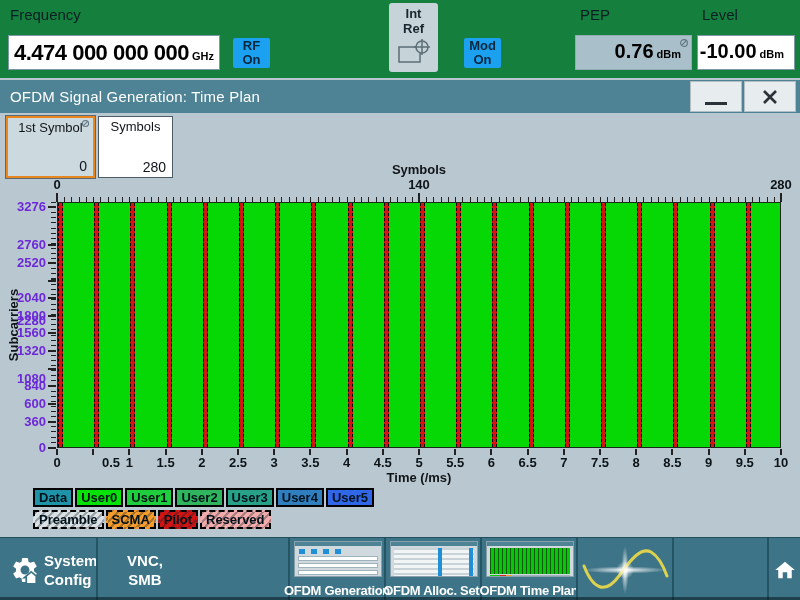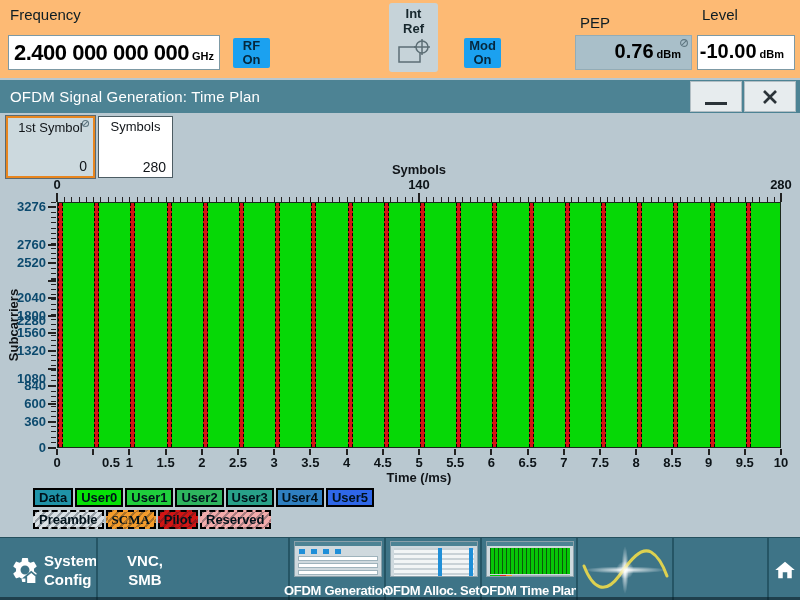--- a/index.html
+++ b/index.html
@@ -2,21 +2,21 @@
 <html><head>
 <meta charset="utf-8">
 <style>
   html,body{margin:0;padding:0;background:#222;}
   *{box-sizing:border-box;}
   .screen{
     position:relative;width:800px;height:600px;overflow:hidden;
     background:#b9c8d0;font-family:"Liberation Sans",sans-serif;color:#101418;
   }
   
-  .header{position:absolute;left:0;top:0;width:800px;height:78px;background:#fdba74;}
+  .header{position:absolute;left:0;top:0;width:800px;height:78px;background:#15803d;}
   .hdr-label{position:absolute;font-size:15px;color:#0d1d24;}
   .freq-field{position:absolute;left:8px;top:35px;width:212px;height:35px;background:#fff;
     border:1px solid #7d99a4;display:flex;align-items:baseline;justify-content:center;padding-top:4px;}
   .big-val{font-size:22px;font-weight:bold;letter-spacing:-0.5px;color:#000;}
   .unit{font-size:11px;font-weight:bold;margin-left:3px;color:#000;}
   .blue-btn{position:absolute;width:37px;height:30px;background:#1ba1f0;border-radius:2px;
     color:#05283e;font-size:13px;line-height:14px;font-weight:bold;text-align:center;padding-top:1px;cursor:pointer;}
   .intref{position:absolute;left:389px;top:3px;width:49px;height:69px;background:#c6d3d9;
     border-radius:3px;text-align:center;font-size:13px;font-weight:bold;line-height:15px;padding-top:3px;color:#16262c;}
   .intref svg{margin-top:2px;}
@@ -46,21 +46,21 @@
   .axis-title{position:absolute;left:57px;width:724px;text-align:center;font-size:13px;font-weight:bold;}
   .plot{position:absolute;left:57px;top:202px;width:724px;height:246px;background:#06d806;border:1px solid #1c2a1c;}
   .stripe{position:absolute;top:0;bottom:0;width:5px;background:#d41414;
     border-left:1px dashed #000;border-right:1px dashed #000;}
   .top-minor{position:absolute;left:57px;top:197px;width:724px;height:5px;
     background-image:repeating-linear-gradient(to right,#222 0 1px,transparent 1px 7.24px);}
   .y-minor{position:absolute;left:51px;top:202px;width:5px;height:246px;
     background-image:repeating-linear-gradient(to bottom,#222 0 1px,transparent 1px 5.1px);}
   .tick{position:absolute;background:#222;}
   .tick-label{position:absolute;width:40px;text-align:center;font-size:13px;font-weight:bold;color:#0d1418;}
-  .ylab{position:absolute;left:0;width:46px;text-align:right;font-size:13px;font-weight:bold;color:#0c4a6e;}
+  .ylab{position:absolute;left:0;width:46px;text-align:right;font-size:13px;font-weight:bold;color:#6d28d9;}
   .y-axis-title{position:absolute;left:-86px;top:317px;width:200px;height:16px;text-align:center;
     font-size:13px;font-weight:bold;transform:rotate(-90deg);}
   
   .legend-row{position:absolute;left:33px;display:flex;gap:2px;}
   .legend-row.r1{top:488px;}
   .legend-row.r2{top:510px;}
   .leg{border:2px solid #000;padding:0 4px;font-size:13px;font-weight:bold;line-height:15px;color:#00111a;}
   .leg.hatch{border-style:dashed;
     background-image:repeating-linear-gradient(135deg,rgba(20,30,40,0.32) 0 2px,transparent 2px 6px);}
   
@@ -91,21 +91,21 @@
   .gear-wrap{position:absolute;left:10px;top:17px;width:30px;height:30px;}
 </style>
 </head>
 <body>
 
 <div class="screen">
 
   <div class="header">
     <div class="hdr-label" style="left:10px;top:6px;">Frequency</div>
     <div class="freq-field">
-      <span class="big-val">2.400 000 000 000</span>
+      <span class="big-val">4.474 000 000 000</span>
       <span class="unit">GHz</span>
     </div>
     <div class="blue-btn" style="left:233px;top:38px;">
       <div>RF</div>
       <div>On</div>
     </div>
 
     <div class="intref">
       <div>Int</div>
       <div>Ref</div>
@@ -115,21 +115,21 @@
         <line x1="19" y1="9" x2="35" y2="9" stroke="#5c6e75" stroke-width="1.5"></line>
         <line x1="27" y1="1" x2="27" y2="17" stroke="#5c6e75" stroke-width="1.5"></line>
       </svg>
     </div>
 
     <div class="blue-btn" style="left:464px;top:38px;">
       <div>Mod</div>
       <div>On</div>
     </div>
 
-    <div class="hdr-label" style="left:580px;top:6px;margin-top:8px;">PEP</div>
+    <div class="hdr-label" style="left:580px;top:6px;">PEP</div>
     <div class="meas-field pep-field">
       <svg class="noicon" width="10" height="10" viewBox="0 0 10 10">
         <circle cx="5" cy="5" r="3.4" fill="none" stroke="#5f7680" stroke-width="1.1"></circle>
         <line x1="2.6" y1="7.4" x2="7.4" y2="2.6" stroke="#5f7680" stroke-width="1.1"></line>
       </svg>
       <span class="mid-val">0.76</span>
       <span class="unit">dBm</span>
     </div>
 
     <div class="hdr-label" style="left:702px;top:6px;">Level</div>
@@ -273,21 +273,21 @@
       <div class="leg" style="background-color: rgb(31, 147, 168);">Data</div>
       <div class="leg" style="background-color: rgb(6, 226, 6);">User0</div>
       <div class="leg" style="background-color: rgb(31, 206, 60);">User1</div>
       <div class="leg" style="background-color: rgb(46, 181, 94);">User2</div>
       <div class="leg" style="background-color: rgb(40, 161, 137);">User3</div>
       <div class="leg" style="background-color: rgb(47, 127, 192);">User4</div>
       <div class="leg" style="background-color: rgb(47, 103, 232);">User5</div>
     </div>
   <div class="legend-row r2" id="legend-row2">
       <div class="leg hatch" style="background-color: rgb(217, 224, 228);">Preamble</div>
-      <div class="leg hatch" style="background-color: rgb(243, 155, 43); font-family: Liberation Serif, serif;">SCMA</div>
+      <div class="leg hatch" style="background-color: rgb(243, 155, 43);">SCMA</div>
       <div class="leg hatch" style="background-color: rgb(208, 20, 20);">Pilot</div>
       <div class="leg hatch" style="background-color: rgb(242, 171, 171);">Reserved</div>
     </div>
 
   <div class="taskbar">
 
     <div class="tsec first" style="left:0;width:96px;">
       <div class="gear-wrap">
         <svg width="30" height="30" viewBox="0 0 24 24">
           <path fill="#fff" d="M19.14,12.94c0.04-0.3,0.06-0.61,0.06-0.94c0-0.32-0.02-0.64-0.07-0.94l2.03-1.58c0.18-0.14,0.23-0.41,0.12-0.61l-1.92-3.32c-0.12-0.22-0.37-0.29-0.59-0.22l-2.39,0.96c-0.5-0.38-1.03-0.7-1.62-0.94L14.4,2.81c-0.04-0.24-0.24-0.41-0.48-0.41h-3.84c-0.24,0-0.43,0.17-0.47,0.41L9.25,5.35C8.66,5.59,8.12,5.92,7.63,6.29L5.24,5.33c-0.22-0.08-0.47,0-0.59,0.22L2.74,8.87C2.62,9.08,2.66,9.34,2.86,9.48l2.03,1.58C4.84,11.36,4.8,11.69,4.8,12s0.02,0.64,0.07,0.94l-2.03,1.58c-0.18,0.14-0.23,0.41-0.12,0.61l1.92,3.32c0.12,0.22,0.37,0.29,0.59,0.22l2.39-0.96c0.5,0.38,1.03,0.7,1.62,0.94l0.36,2.54c0.05,0.24,0.24,0.41,0.48,0.41h3.84c0.24,0,0.44-0.17,0.47-0.41l0.36-2.54c0.59-0.24,1.13-0.56,1.62-0.94l2.39,0.96c0.22,0.08,0.47,0,0.59-0.22l1.92-3.32c0.12-0.22,0.07-0.47-0.12-0.61L19.14,12.94z M12,15.6c-1.98,0-3.6-1.62-3.6-3.6s1.62-3.6,3.6-3.6s3.6,1.62,3.6,3.6S13.98,15.6,12,15.6z"></path>

